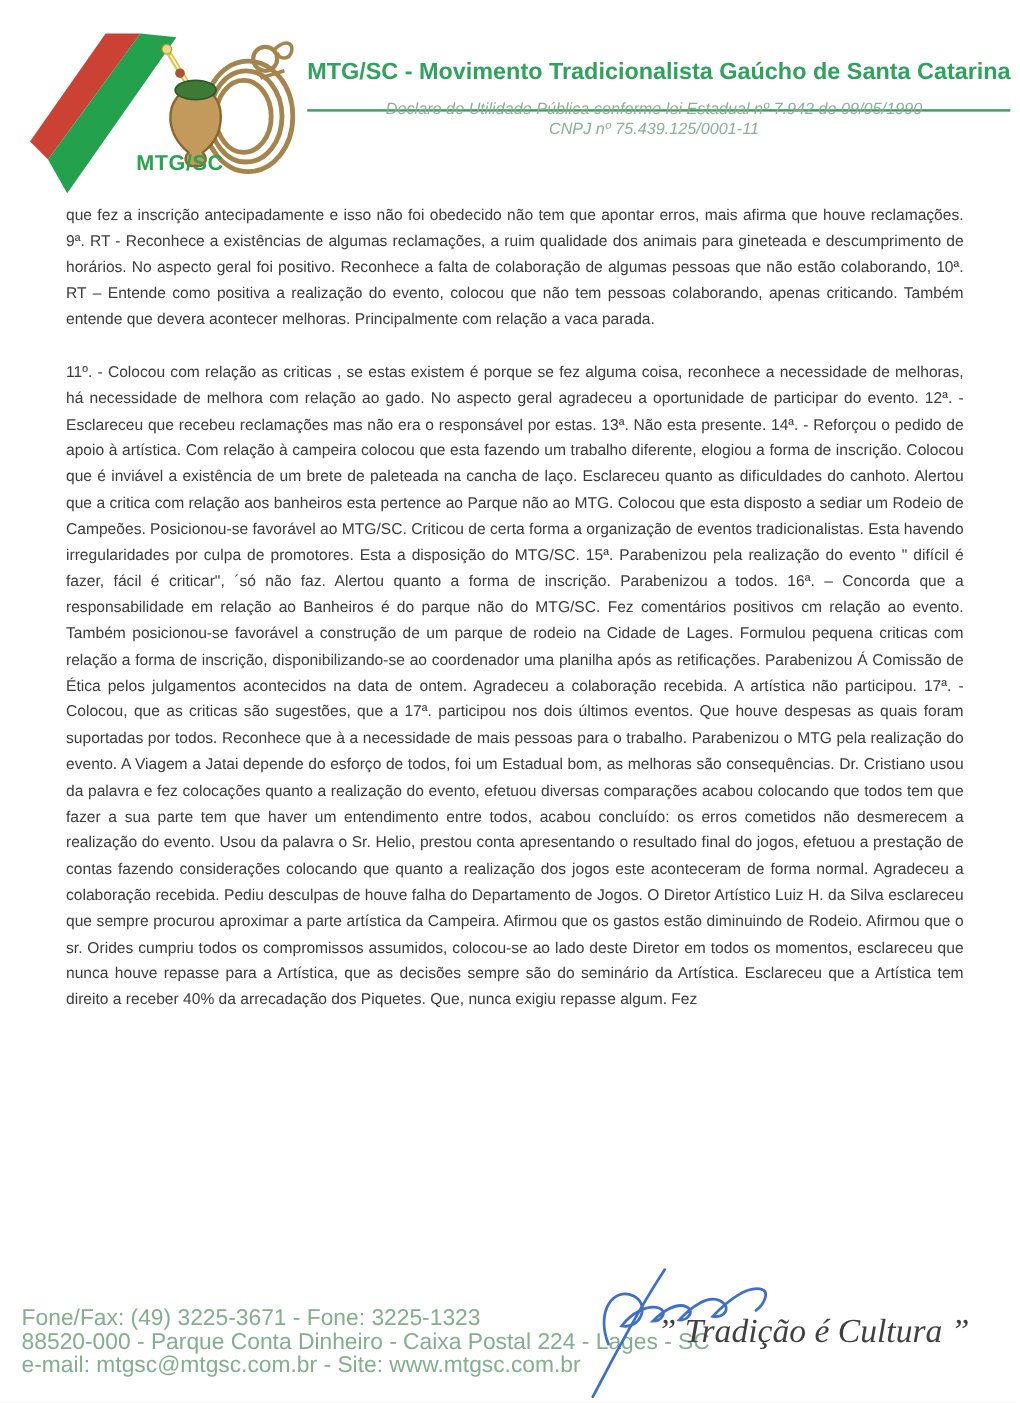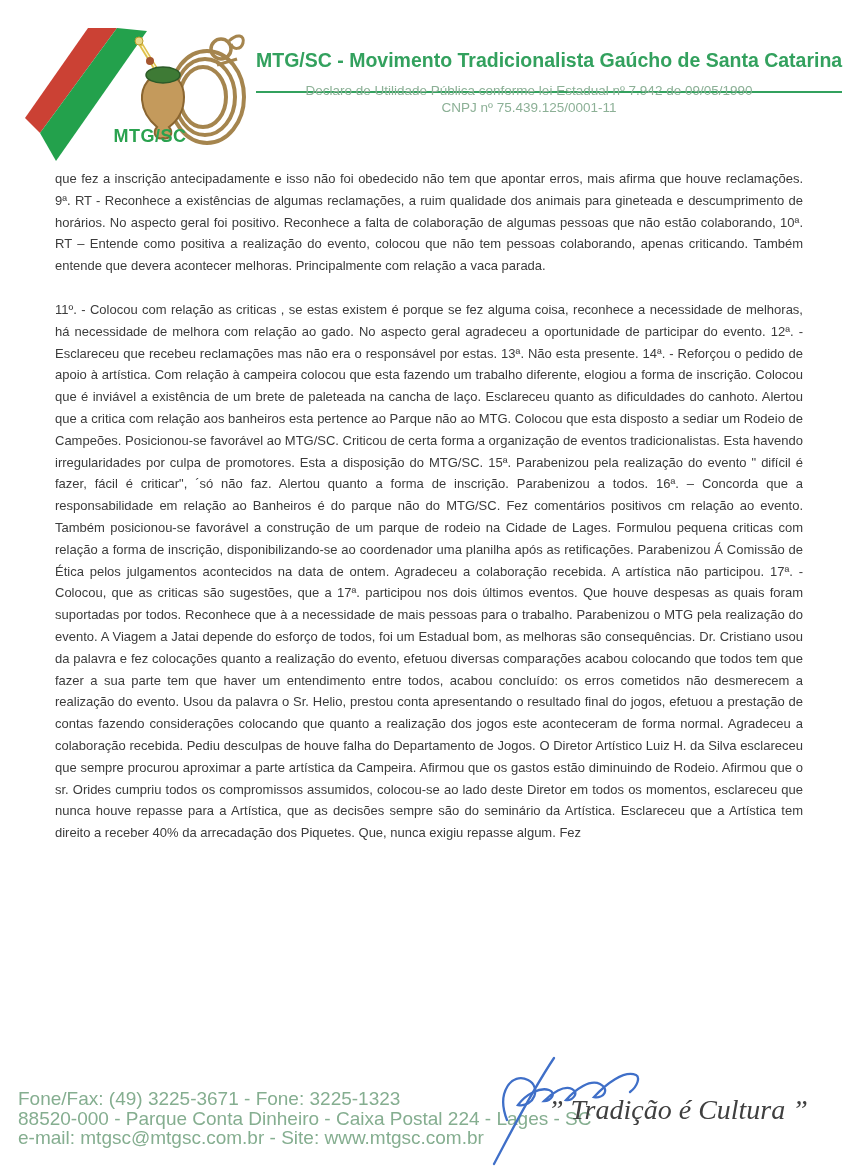--- a/index.html
+++ b/index.html
@@ -13,22 +13,22 @@
   .logo-label{
     position:absolute; left:85px; top:126px; width:130px; text-align:center;
     font-weight:bold; font-size:18px; letter-spacing:.5px; color:#2aa24f;
   }
   .org-title{
     position:absolute; left:256px; top:49px;
     font-size:19.5px; font-weight:bold; color:#33a15e;
     border-bottom:2px solid #33a15e; padding-bottom:19px; white-space:nowrap;
   }
   .subtitle{
-    position:absolute; left:248px; top:82px; width:562px; text-align:center;
-    color:#8cb096; font-size:13.5px; line-height:17px;
+    position:absolute; left:264px; top:82px; width:562px; text-align:center;
+    color:#8cb096; font-size:13.5px; line-height:17px;font-style:italic;
   }
   .body-text{
     position:absolute; left:55px; top:168px; width:748px;
     color:#3b3b3b; font-size:13px; line-height:21.8px; text-align:justify;
   }
   .body-text p{margin:0;}
   .body-text p + p{margin-top:22px;}
   .footer-contact{
     position:absolute; left:18px; top:1089px;
     color:#85ae90; font-size:19px; line-height:19.5px;

